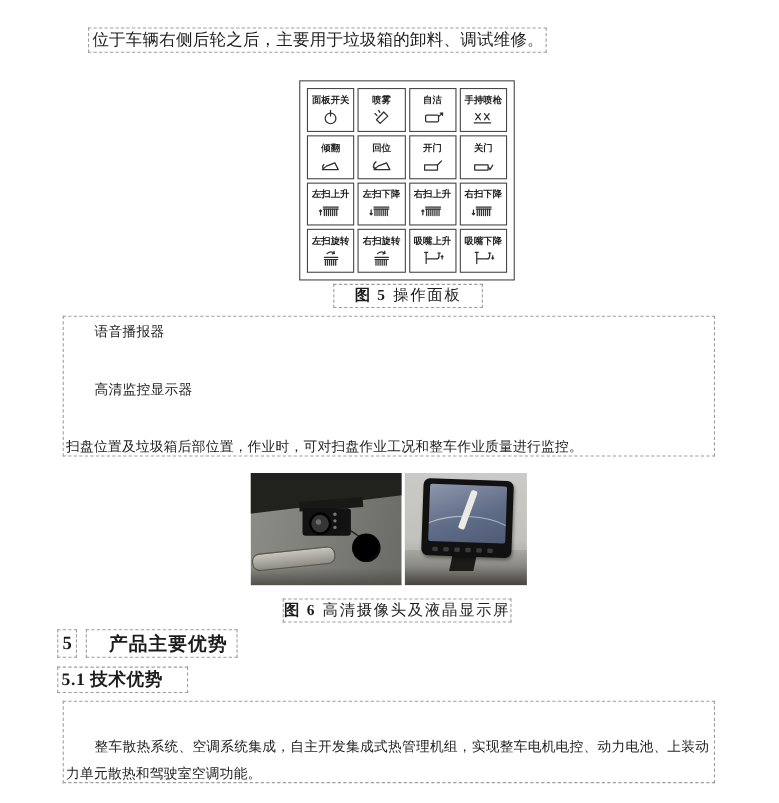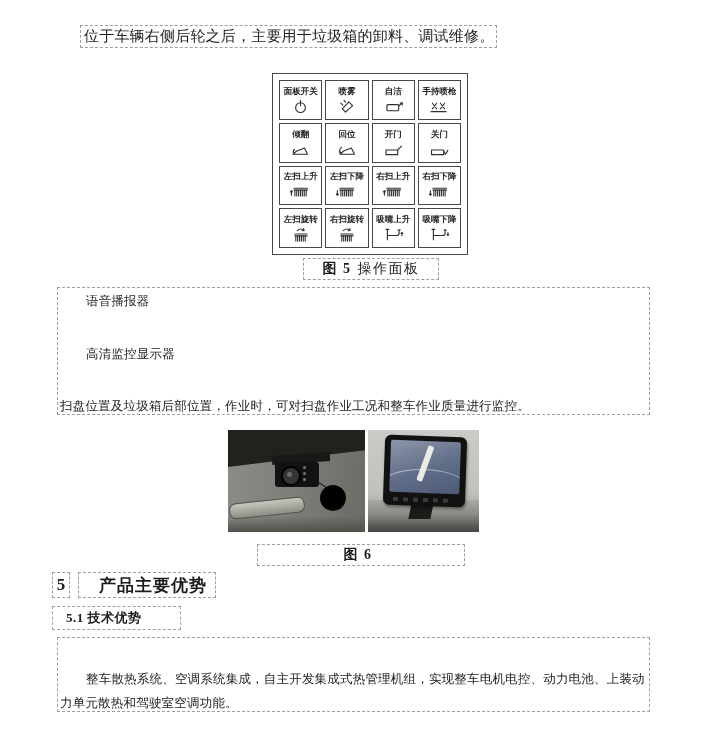--- a/index.html
+++ b/index.html
@@ -51,21 +51,21 @@
   .rp-mon{position:absolute;left:16px;top:6px;width:82px;height:70px;background:#111;border-radius:6px;transform:rotate(2deg);box-shadow:1px 2px 3px rgba(0,0,0,.4);}
   .rp-screen{position:absolute;left:6px;top:5px;right:6px;bottom:13px;border-radius:2px;background:linear-gradient(160deg,#8d96aa 0%,#606d88 55%,#4f5b75 100%);overflow:hidden;}
   .rp-mark{position:absolute;left:46%;top:8%;width:6px;height:72%;background:#eceae6;border-radius:2px;transform:rotate(18deg);}
   .rp-arc{position:absolute;left:-14px;bottom:-22px;width:96px;height:44px;border:1px solid rgba(240,240,240,.55);border-radius:50%;}
   .rp-btn{position:absolute;bottom:4px;width:5px;height:4px;background:#3b3b3b;border-radius:1px;}
   .rp-stand{position:absolute;left:42px;top:73px;width:22px;height:16px;background:#1b1b19;transform:skewX(-12deg);}
 
   
   .h1-num{left:52px;top:572px;width:16px;height:24px;display:flex;align-items:center;justify-content:center;font-size:17px;font-weight:bold;}
   .h1-title{left:78px;top:572px;width:116px;height:24px;display:flex;align-items:center;padding-left:20px;font-size:17px;font-weight:bold;letter-spacing:1px;white-space:nowrap;}
-  .h2-title{left:52px;top:606px;width:114px;height:22px;display:flex;align-items:center;padding-left:13px;font-size:13px;font-weight:bold;letter-spacing:0.5px;white-space:nowrap;}
+  .h2-title{left:52px;top:606px;width:114px;height:22px;display:flex;align-items:center;padding-left:3px;font-size:16px;font-weight:bold;letter-spacing:0.5px;white-space:nowrap;}
 
   
   .adv-box{left:57px;top:637px;width:591px;height:73px;}
 </style>
 </head>
 <body>
 
 <div class="page">
 
   <svg width="0" height="0" style="position:absolute" aria-hidden="true">
@@ -279,20 +279,21 @@
       <div class="rp-btn" style="left:20px;"></div>
       <div class="rp-btn" style="left:30px;"></div>
       <div class="rp-btn" style="left:40px;"></div>
       <div class="rp-btn" style="left:50px;"></div>
       <div class="rp-btn" style="left:60px;"></div>
     </div>
   </div>
 
   <div class="abs dashed caption cap6">
     <span class="cap-prefix">图 6</span>
+    <span>高清摄像头及液晶显示屏</span>
   </div>
 
   <div class="abs dashed h1-num">5</div>
   <div class="abs dashed h1-title">产品主要优势</div>
 
   <div class="abs dashed h2-title">5.1 技术优势</div>
 
   <div class="abs dashed adv-box">
     <div class="fline body-text" style="left:2px;top:57px;">力单元散热和驾驶室空调功能。</div>
     <div class="fline body-text" style="left:28px;top:33px;">整车散热系统、空调系统集成，自主开发集成式热管理机组，实现整车电机电控、动力电池、上装动</div>

